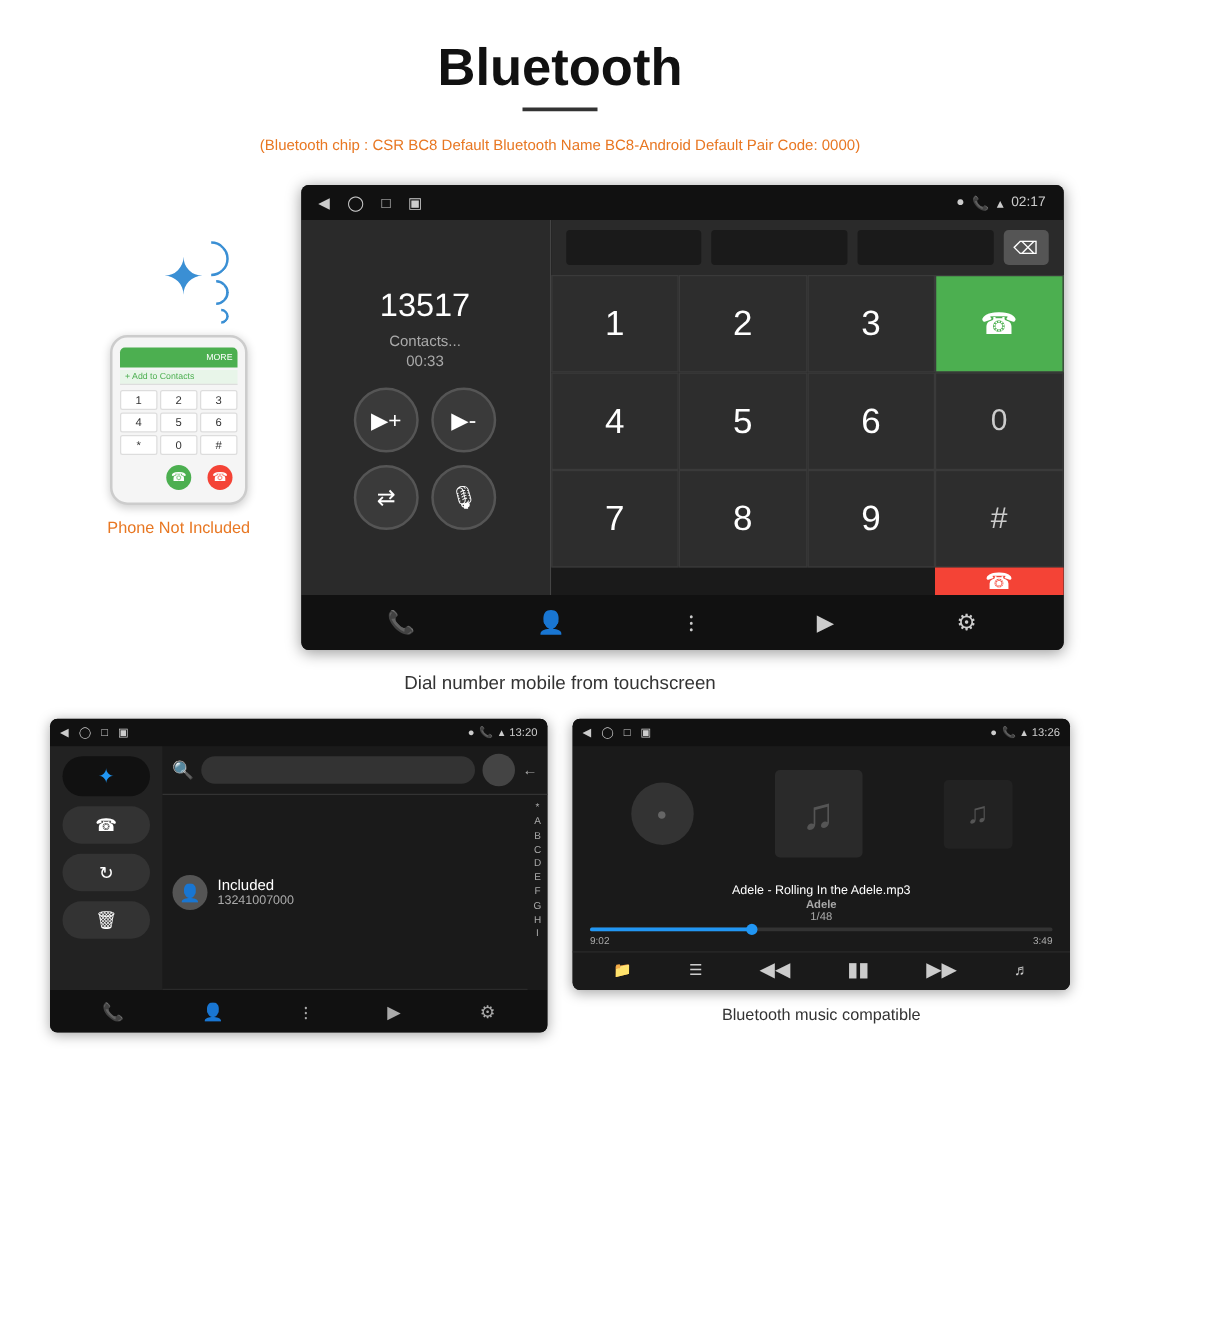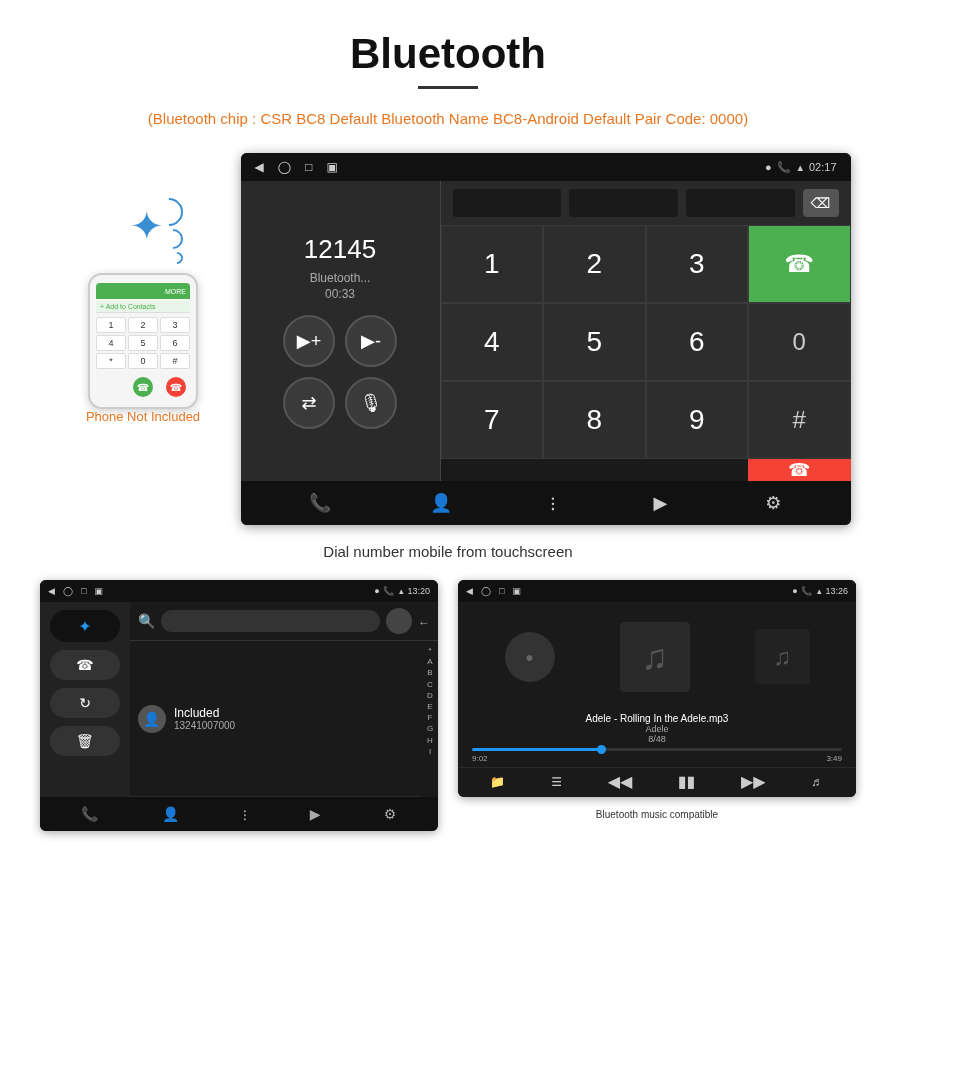--- a/index.html
+++ b/index.html
@@ -35,21 +35,21 @@
       text-align: center;
       color: #333;
       font-size: 15px;
       line-height: 1.6;
       margin-bottom: 8px;
     }
 
     .orange-note {
       text-align: center;
       color: #e87722;
-      font-size: 15px;
+      font-size: 12px;
       line-height: 1.6;
       margin-bottom: 22px;
     }
 
     
     .main-screen-section {
       display: flex;
       align-items: flex-start;
       justify-content: center;
       gap: 0;
@@ -179,20 +179,21 @@
       display: flex;
       align-items: center;
       justify-content: center;
       color: #fff;
       font-size: 10px;
     }
 
     .phone-not-included {
       color: #e87722;
       font-size: 13px;
+      margin-top: 10px;
       text-align: center;
     }
 
     
     .android-screen {
       width: 610px;
       background: #1a1a1a;
       border-radius: 6px;
       overflow: hidden;
       box-shadow: 0 2px 12px rgba(0,0,0,0.4);
@@ -611,20 +612,21 @@
 
     .music-title {
       color: #fff;
       font-size: 10px;
       text-align: center;
     }
 
     .music-artist {
       color: #aaa;
       font-size: 9px;
+      font-weight: bold;
     }
 
     .music-track-count {
       color: #aaa;
       font-size: 9px;
     }
 
     .music-progress-area {
       padding: 0 14px 4px;
     }
@@ -676,21 +678,21 @@
     }
 
     .music-ctrl-icon-sm {
       color: #ccc;
       font-size: 12px;
     }
 
     .bottom-caption {
       text-align: center;
       color: #333;
-      font-size: 10px;
+      font-size: 13px;
       margin-top: 10px;
       line-height: 1.5;
     }
   </style>
 </head>
 <body>
 
 <div class="page-container">
 
   <h1 class="page-title">Bluetooth</h1>
@@ -748,22 +750,22 @@
           <span>●</span>
           <span>📞</span>
           <span>▴</span>
           <span>02:17</span>
         </div>
       </div>
 
       <div class="dial-content">
 
         <div class="dial-left">
-          <div class="dial-number-display">12145</div>
-          <div class="dial-status">Bluetooth...</div>
+          <div class="dial-number-display">13517</div>
+          <div class="dial-status">Contacts...</div>
           <div class="dial-timer">00:33</div>
           <div class="dial-controls">
             <div class="dial-ctrl-btn">▶+</div>
             <div class="dial-ctrl-btn">▶-</div>
             <div class="dial-ctrl-btn">⇄</div>
             <div class="dial-ctrl-btn">🎙</div>
           </div>
         </div>
 
         <div class="dial-right">
@@ -900,21 +902,21 @@
             <div class="music-album-art">
               <span class="music-note-icon">♫</span>
             </div>
             <div class="music-album-art2">
               <span style="color:#555;font-size:24px;">♫</span>
             </div>
           </div>
           <div style="text-align:center; padding: 2px 0 4px;">
             <div class="music-title">Adele - Rolling In the Adele.mp3</div>
             <div class="music-artist">Adele</div>
-            <div class="music-track-count">8/48</div>
+            <div class="music-track-count">1/48</div>
           </div>
           <div class="music-progress-area">
             <div class="music-progress-bar-bg">
               <div class="music-progress-fill">
                 <div class="music-progress-dot"></div>
               </div>
             </div>
             <div class="music-time-row">
               <span>9:02</span>
               <span>3:49</span>

